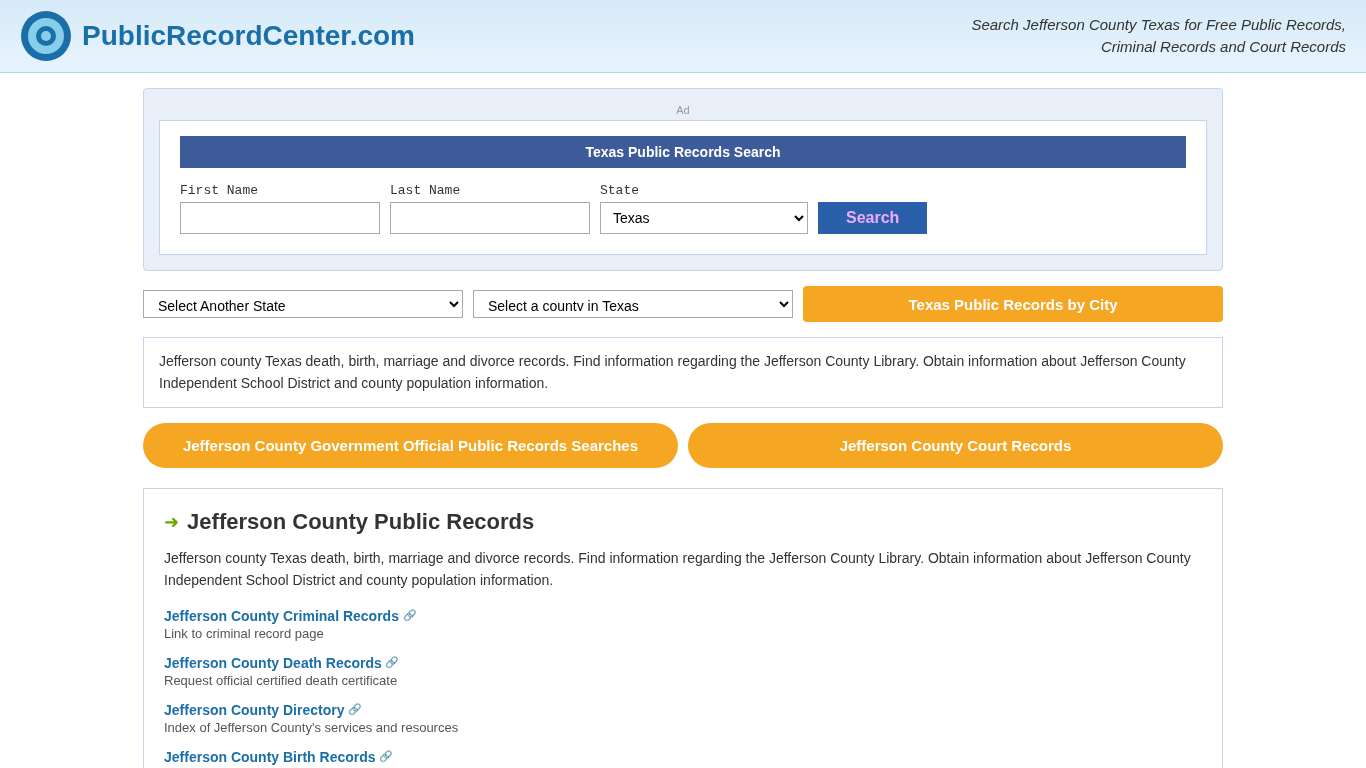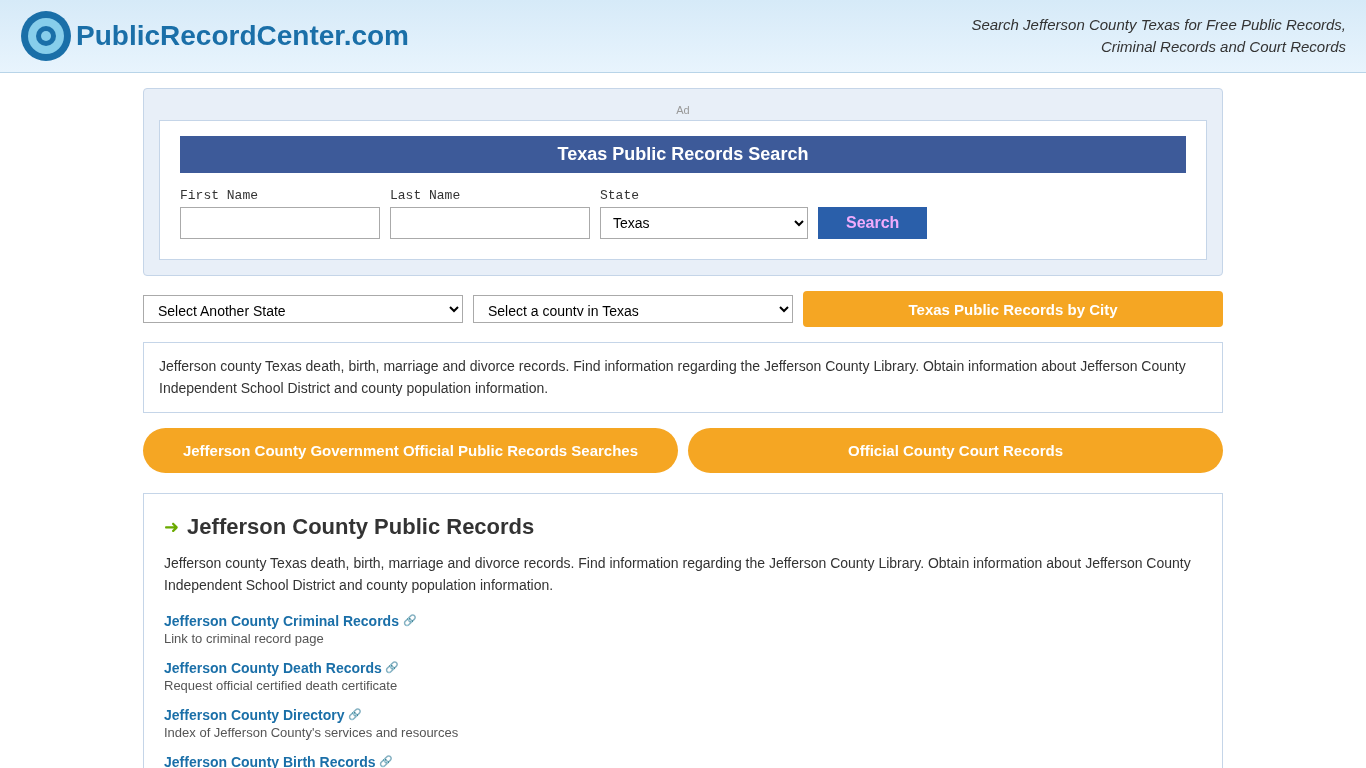--- a/index.html
+++ b/index.html
@@ -10,21 +10,21 @@
       background: linear-gradient(to bottom, #d6eaf8, #e8f4fd);
       padding: 10px 20px;
       display: flex;
       align-items: center;
       justify-content: space-between;
       border-bottom: 1px solid #b8d4e8;
     }
     .logo-area {
       display: flex;
       align-items: center;
-      gap: 4px;
+      gap: 10px;
     }
     .logo-icon {
       width: 52px;
       height: 52px;
     }
     .logo-text {
       font-size: 28px;
       font-weight: bold;
       color: #1a6fa8;
     }
@@ -60,21 +60,21 @@
     }
     .ad-box {
       background: #fff;
       border: 1px solid #c5d5e8;
       padding: 15px 20px 20px;
     }
     .ad-title-bar {
       background: #3d5a99;
       color: #fff;
       text-align: center;
-      font-size: 18px;
+      font-size: 14px;
       font-weight: bold;
       padding: 8px;
       margin-bottom: 15px;
     }
     .form-row {
       display: flex;
       gap: 10px;
       align-items: flex-end;
     }
     .form-group {
@@ -282,21 +282,21 @@
     </select>
     <button class="city-btn">Texas Public Records by City</button>
   </div>
 
   <div class="info-box">
     <span>Jefferson county Texas death, birth, marriage and divorce records. Find information regarding the Jefferson County Library. Obtain information about Jefferson County Independent School District and county population information.</span>
   </div>
 
   <div class="btn-row">
     <button class="gov-btn">Jefferson County Government Official Public Records Searches</button>
-    <button class="court-btn">Official County Court Records</button>
+    <button class="court-btn">Jefferson County Court Records</button>
   </div>
 
   <div class="records-section">
     <div class="section-title">
       <span class="arrow-icon">➜</span>
       <h2>Jefferson County Public Records</h2>
     </div>
     <p class="section-desc">Jefferson county Texas death, birth, marriage and divorce records. Find information regarding the Jefferson County Library. Obtain information about Jefferson County Independent School District and county population information.</p>
 
     <div class="record-link-group">

